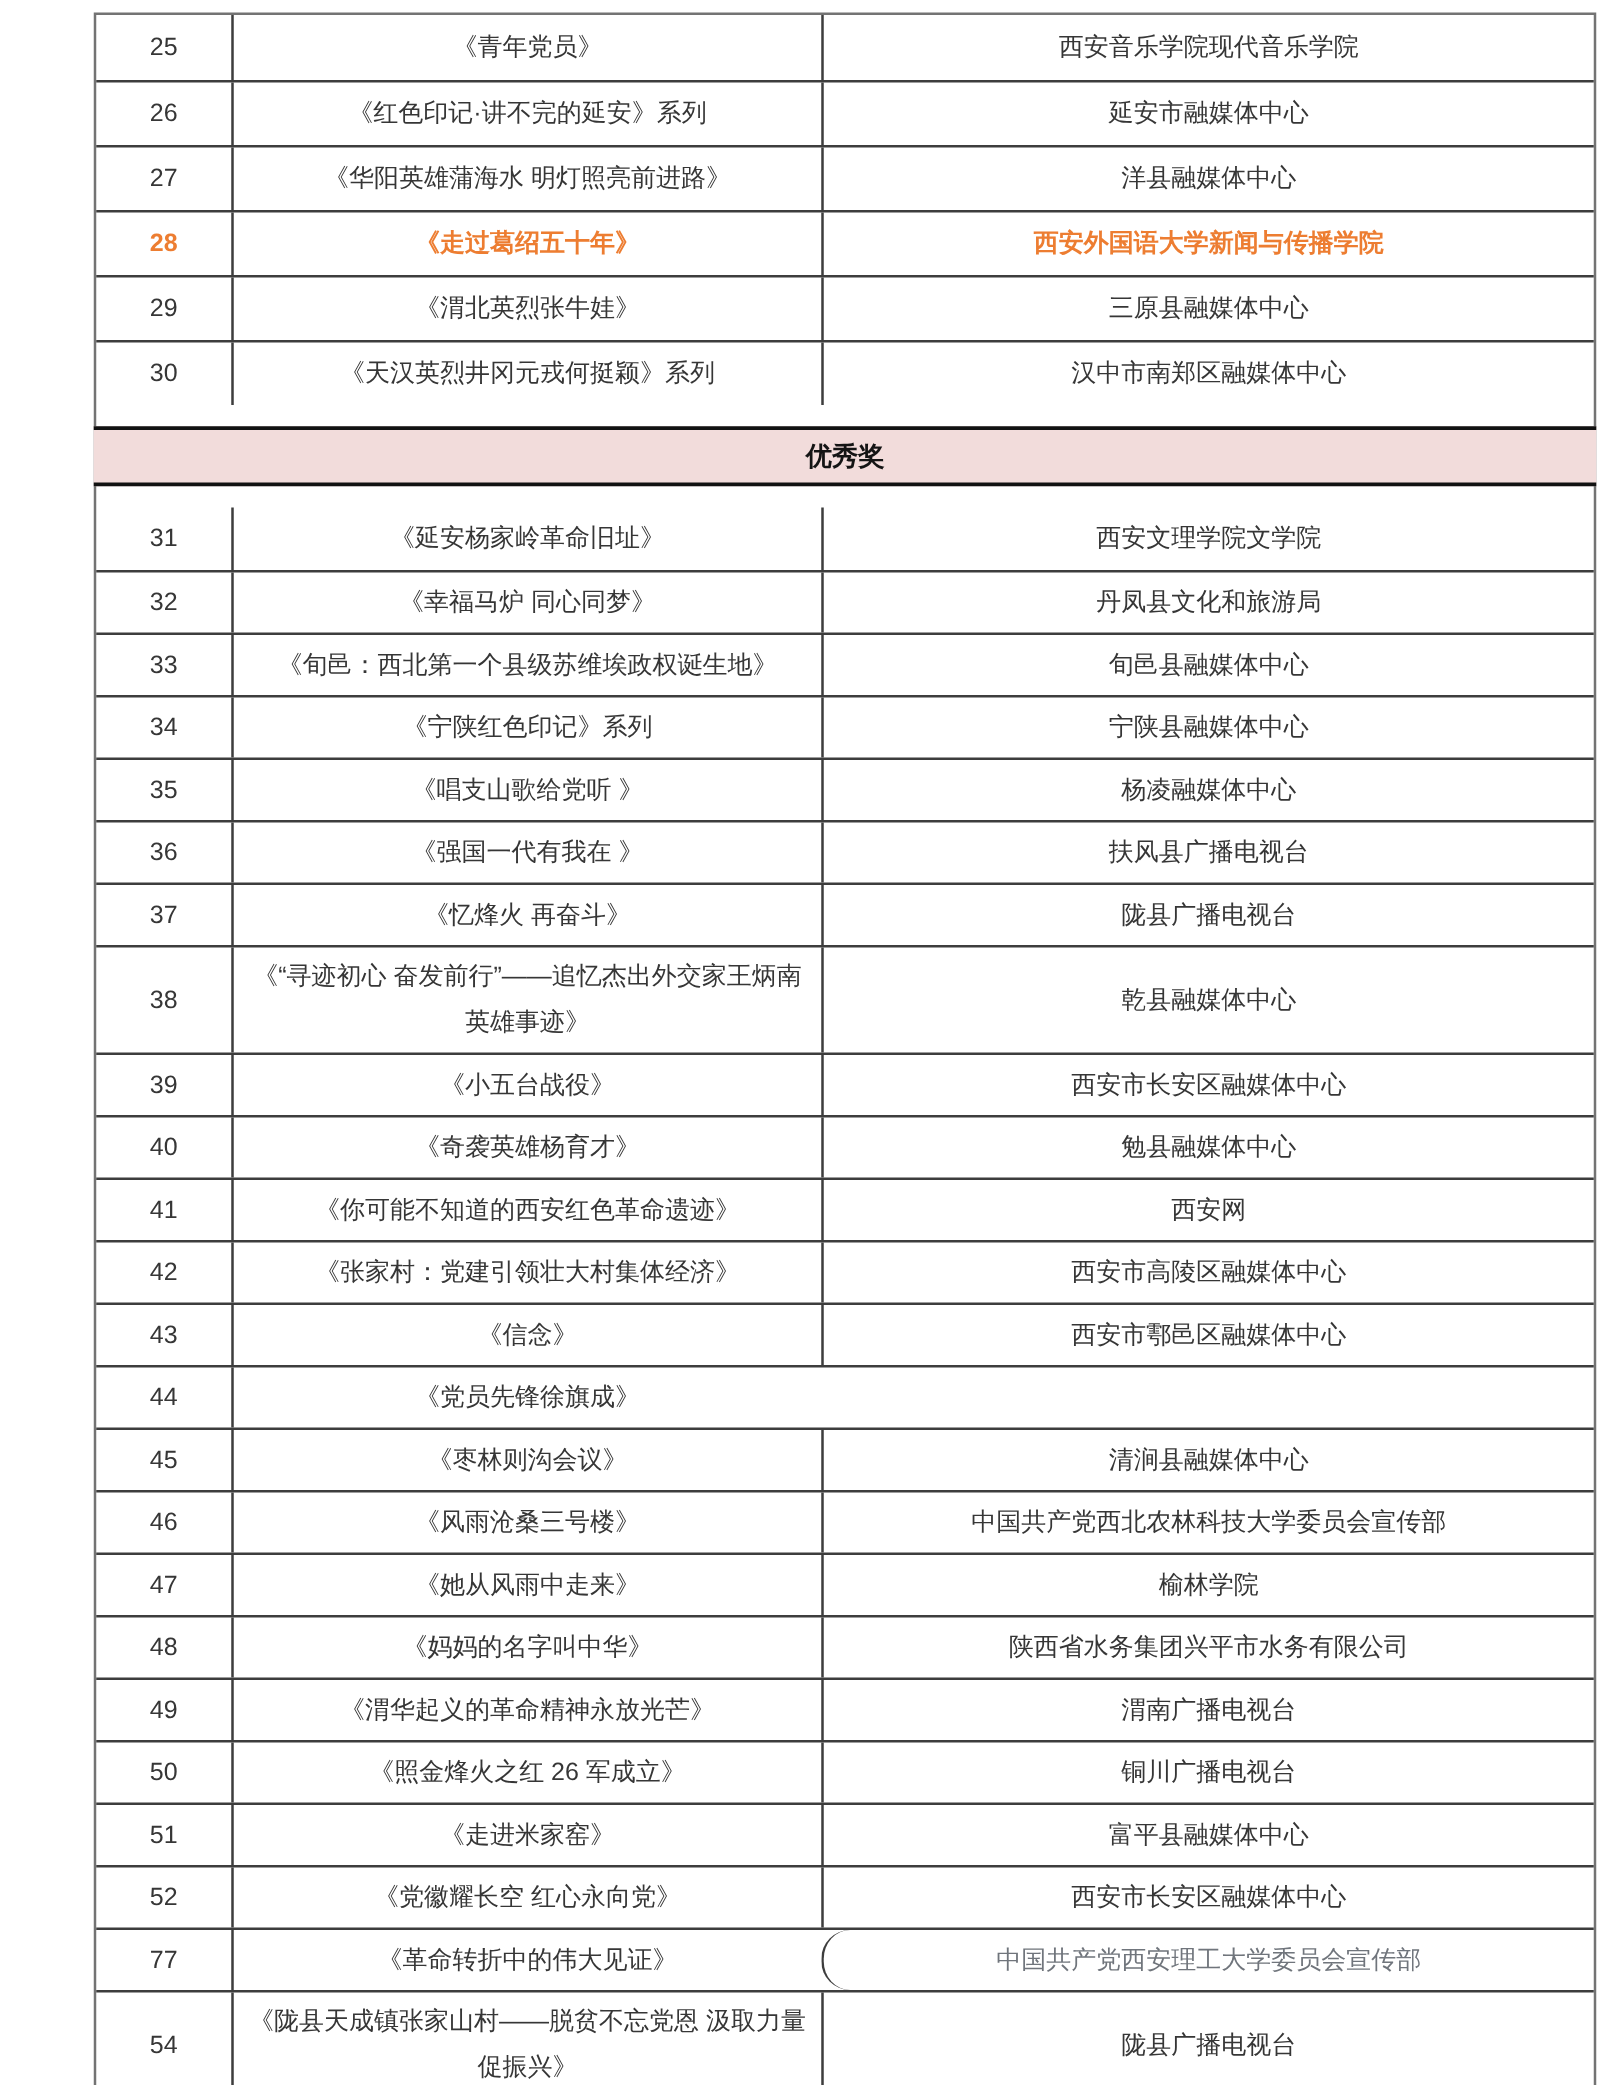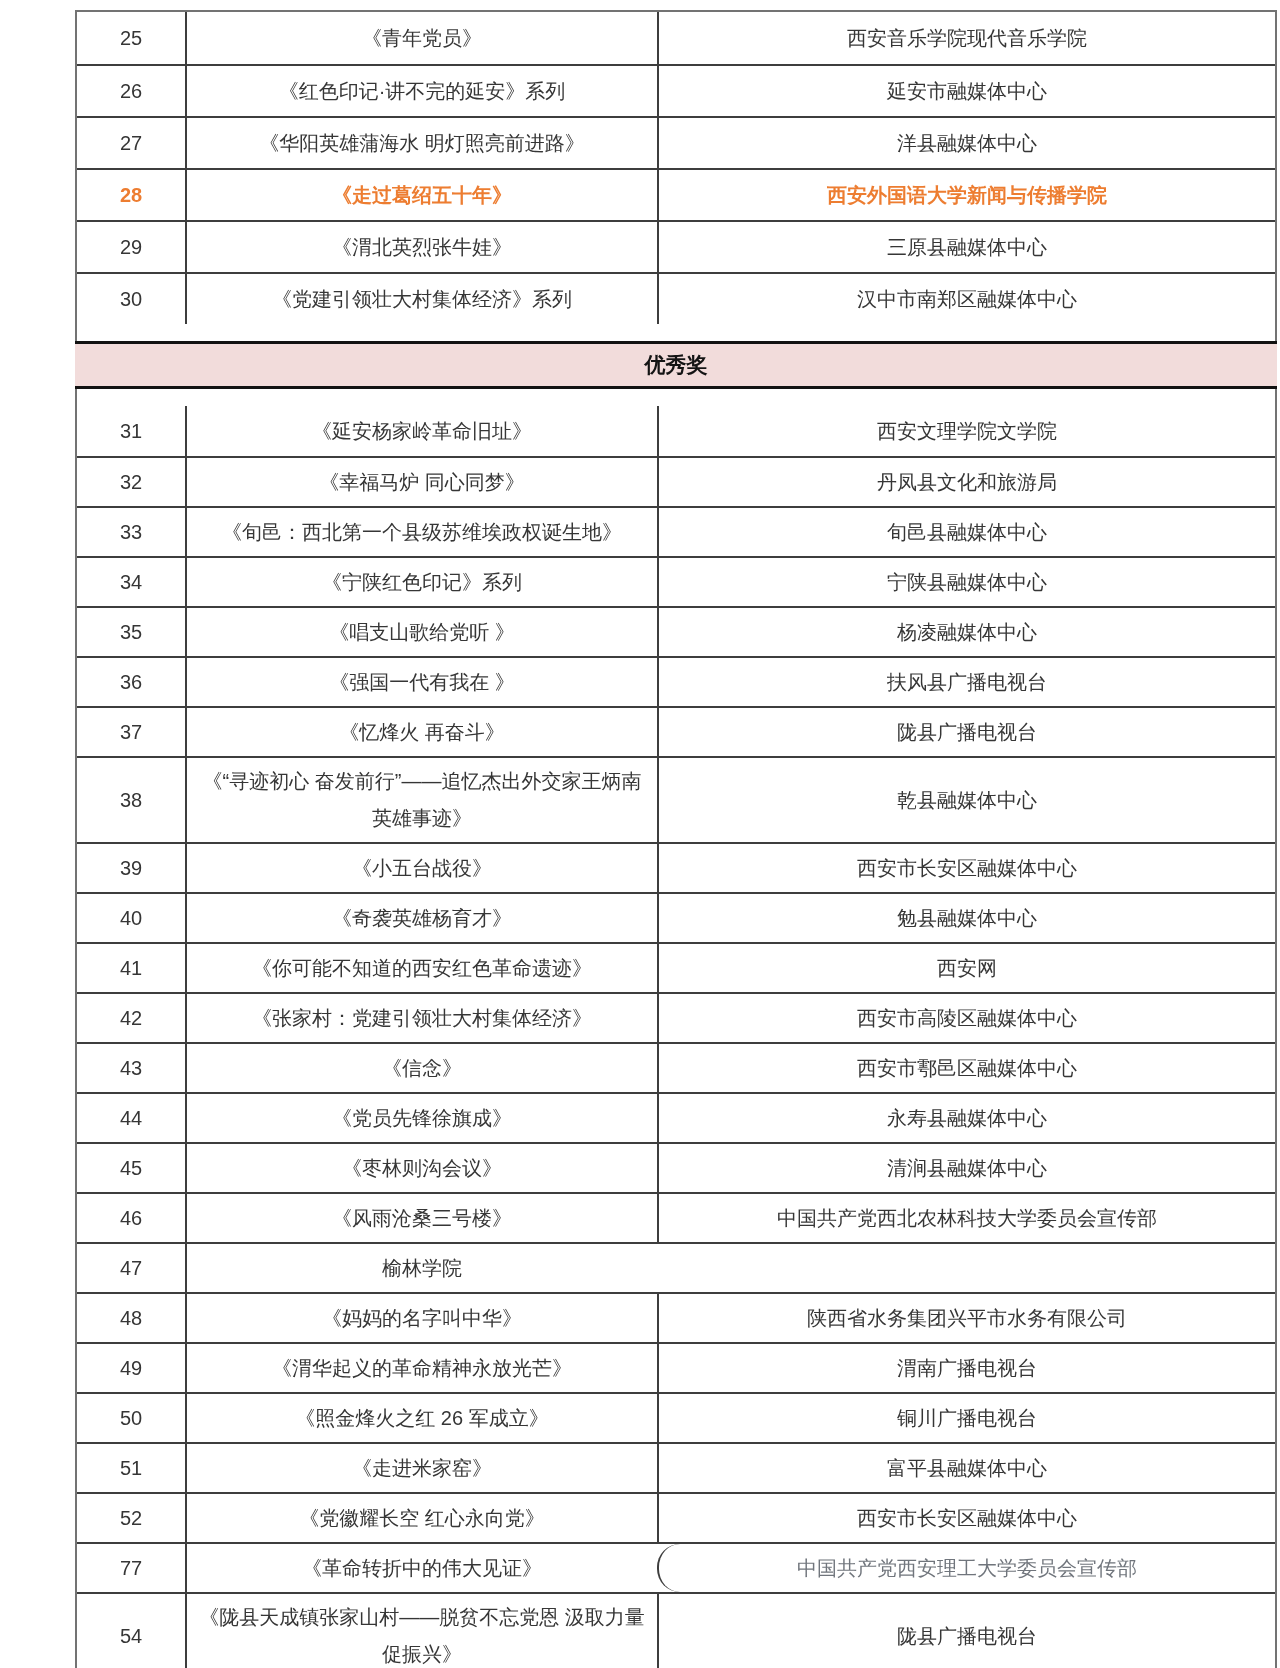--- a/index.html
+++ b/index.html
@@ -88,21 +88,21 @@
   </div>
 
   <div class="t-row">
     <div class="cell rank-cell">29</div>
     <div class="cell title-cell">《渭北英烈张牛娃》</div>
     <div class="cell org-cell">三原县融媒体中心</div>
   </div>
 
   <div class="t-row">
     <div class="cell rank-cell">30</div>
-    <div class="cell title-cell">《党建引领壮大村集体经济》系列</div>
+    <div class="cell title-cell">《天汉英烈井冈元戎何挺颖》系列</div>
     <div class="cell org-cell">汉中市南郑区融媒体中心</div>
   </div>
 </div>
 
   <div class="section-band">优秀奖</div>
 
   <div class="tbody tbody--excellence">
   <div class="t-row">
     <div class="cell rank-cell">31</div>
     <div class="cell title-cell">《延安杨家岭革命旧址》</div>
@@ -177,37 +177,37 @@
 
   <div class="t-row">
     <div class="cell rank-cell">43</div>
     <div class="cell title-cell">《信念》</div>
     <div class="cell org-cell">西安市鄠邑区融媒体中心</div>
   </div>
 
   <div class="t-row">
     <div class="cell rank-cell">44</div>
     <div class="cell title-cell">《党员先锋徐旗成》</div>
-    <div class="cell org-cell">永寿县融媒体中心</div>
   </div>
 
   <div class="t-row">
     <div class="cell rank-cell">45</div>
     <div class="cell title-cell">《枣林则沟会议》</div>
     <div class="cell org-cell">清涧县融媒体中心</div>
   </div>
 
   <div class="t-row">
     <div class="cell rank-cell">46</div>
     <div class="cell title-cell">《风雨沧桑三号楼》</div>
     <div class="cell org-cell">中国共产党西北农林科技大学委员会宣传部</div>
   </div>
 
   <div class="t-row">
     <div class="cell rank-cell">47</div>
+    <div class="cell title-cell">《她从风雨中走来》</div>
     <div class="cell org-cell">榆林学院</div>
   </div>
 
   <div class="t-row">
     <div class="cell rank-cell">48</div>
     <div class="cell title-cell">《妈妈的名字叫中华》</div>
     <div class="cell org-cell">陕西省水务集团兴平市水务有限公司</div>
   </div>
 
   <div class="t-row">

